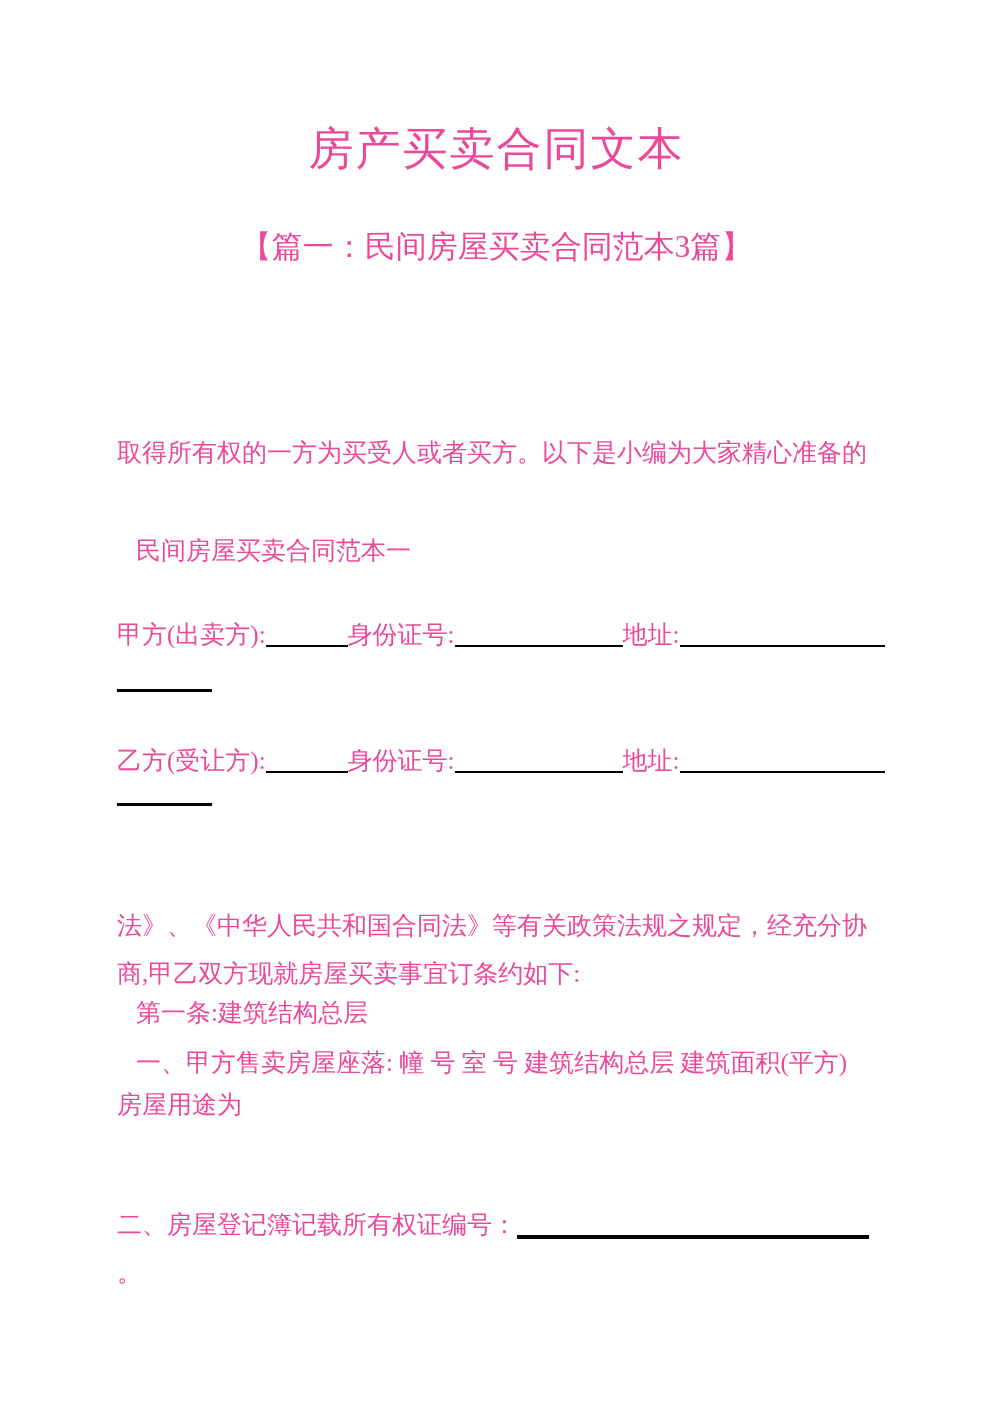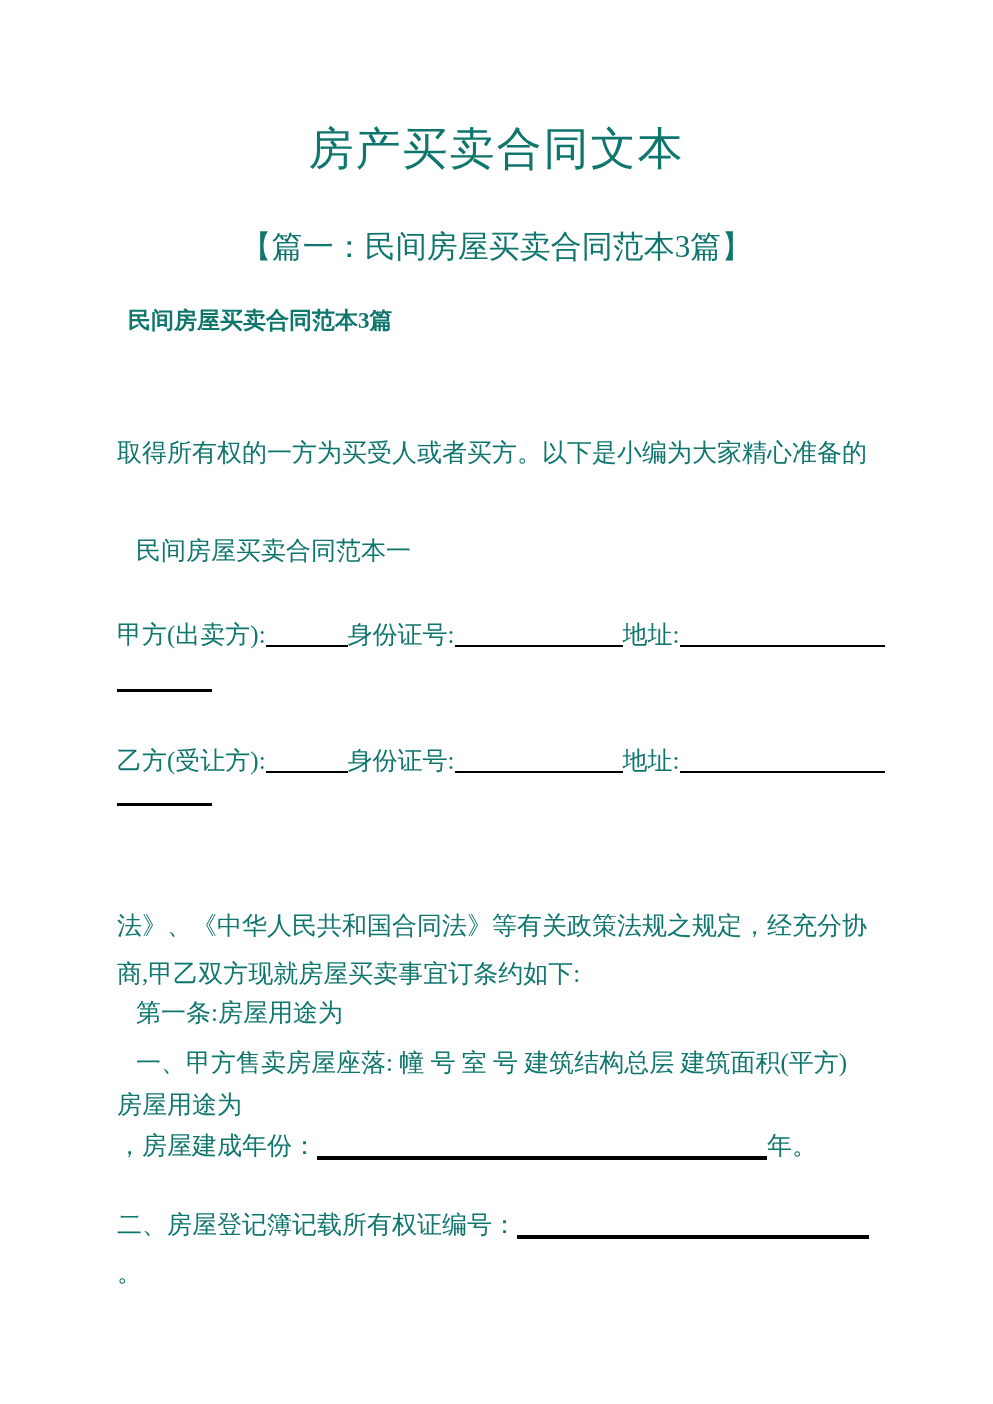--- a/index.html
+++ b/index.html
@@ -1,21 +1,21 @@
 <!DOCTYPE html>
 <html><head>
 <meta charset="utf-8">
 <style>
   html, body { margin: 0; padding: 0; background: #ffffff; }
   .page {
     position: relative;
     width: 993px;
     height: 1404px;
     background: #ffffff;
-    color: #0f766e;
+    color: #ec4899;
     font-family: "Liberation Serif", "DejaVu Serif", serif;
     overflow: hidden;
   }
   .line {
     position: absolute;
     left: 117px;
     font-size: 25px;
     line-height: 1.2;
     white-space: nowrap;
   }
@@ -46,47 +46,43 @@
 </style>
 </head>
 <body>
 
 <div class="page">
 
   <div class="line center doc-title">房产买卖合同文本</div>
 
   <div class="line center doc-sub">【篇一：民间房屋买卖合同范本3篇】</div>
 
-  <div class="line doc-h3">民间房屋买卖合同范本3篇</div>
 
   <div class="line" style="top:438px">取得所有权的一方为买受人或者买方。以下是小编为大家精心准备的</div>
 
   <div class="line indent" style="top:536px">民间房屋买卖合同范本一</div>
 
   <div class="line" style="top:620px">
     <span>甲方(出卖方):</span><span class="blank" style="width:82px"></span><span>身份证号:</span><span class="blank" style="width:168px"></span><span>地址:</span><span class="blank" style="width:205px"></span>
   </div>
   <div class="rule" style="top:689px;left:117px;width:95px"></div>
 
   <div class="line" style="top:746px">
     <span>乙方(受让方):</span><span class="blank" style="width:82px"></span><span>身份证号:</span><span class="blank" style="width:168px"></span><span>地址:</span><span class="blank" style="width:205px"></span>
   </div>
   <div class="rule" style="top:803px;left:117px;width:95px"></div>
 
   <div class="line" style="top:911px">法》、《中华人民共和国合同法》等有关政策法规之规定，经充分协</div>
   <div class="line" style="top:959px">商,甲乙双方现就房屋买卖事宜订条约如下:</div>
 
-  <div class="line indent" style="top:998px">第一条:房屋用途为</div>
+  <div class="line indent" style="top:998px">第一条:建筑结构总层</div>
 
   <div class="line indent" style="top:1048px">一、甲方售卖房屋座落: 幢 号 室 号 建筑结构总层 建筑面积(平方)</div>
   <div class="line" style="top:1090px">房屋用途为</div>
 
-  <div class="line" style="top:1131px">
-    <span>，房屋建成年份：</span><span class="blank thick" style="width:450px"></span><span>年。</span>
-  </div>
 
   <div class="line" style="top:1210px">
     <span>二、房屋登记簿记载所有权证编号：</span><span class="blank thick" style="width:352px"></span>
   </div>
 
   <div class="line" style="top:1258px">。</div>
 
 </div>
 
 </body></html>

